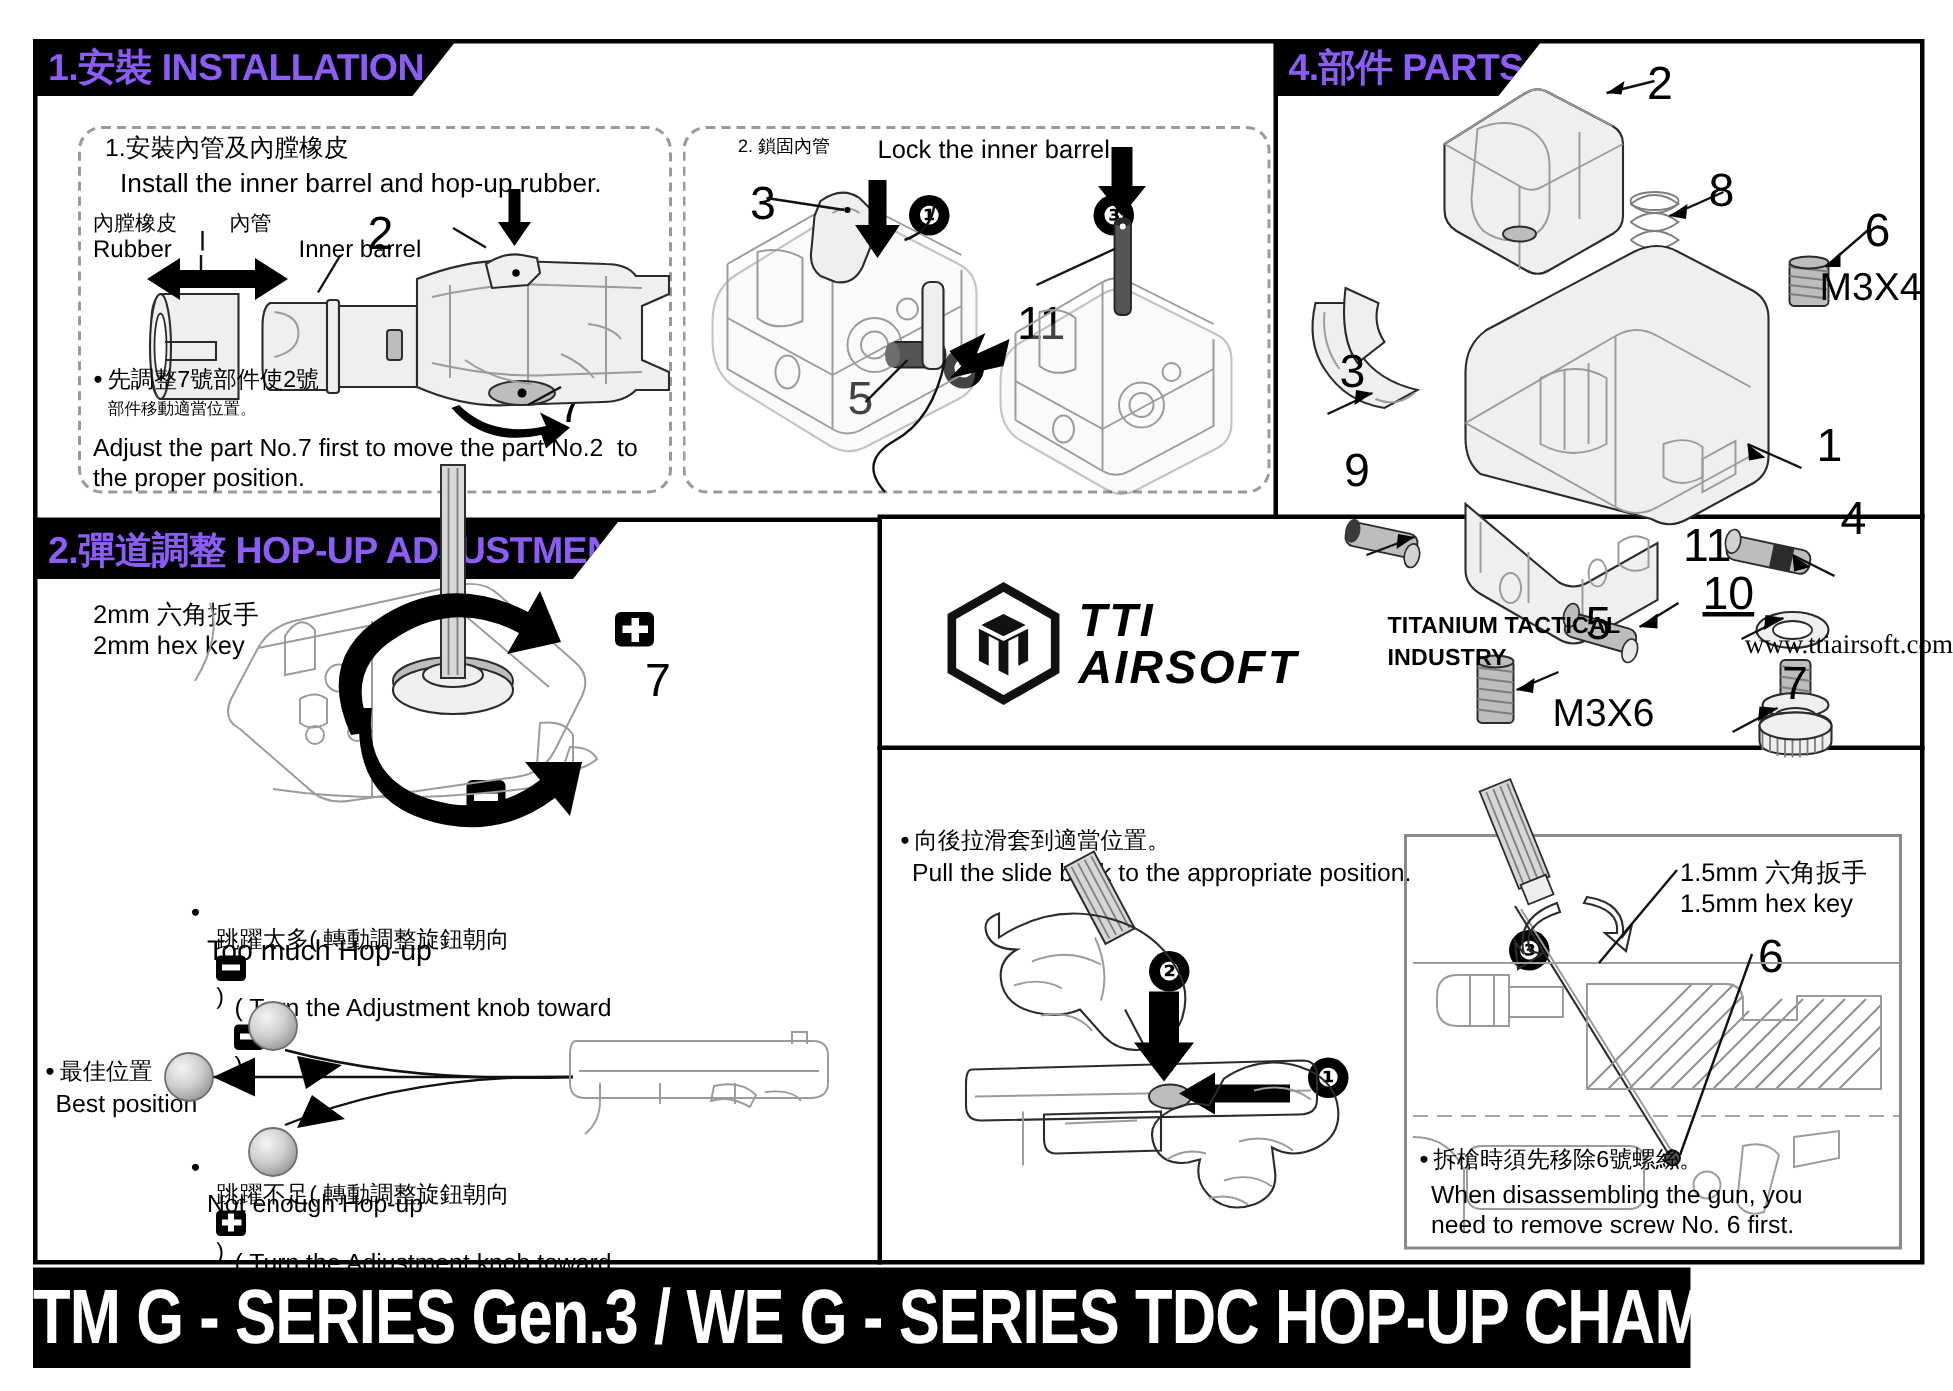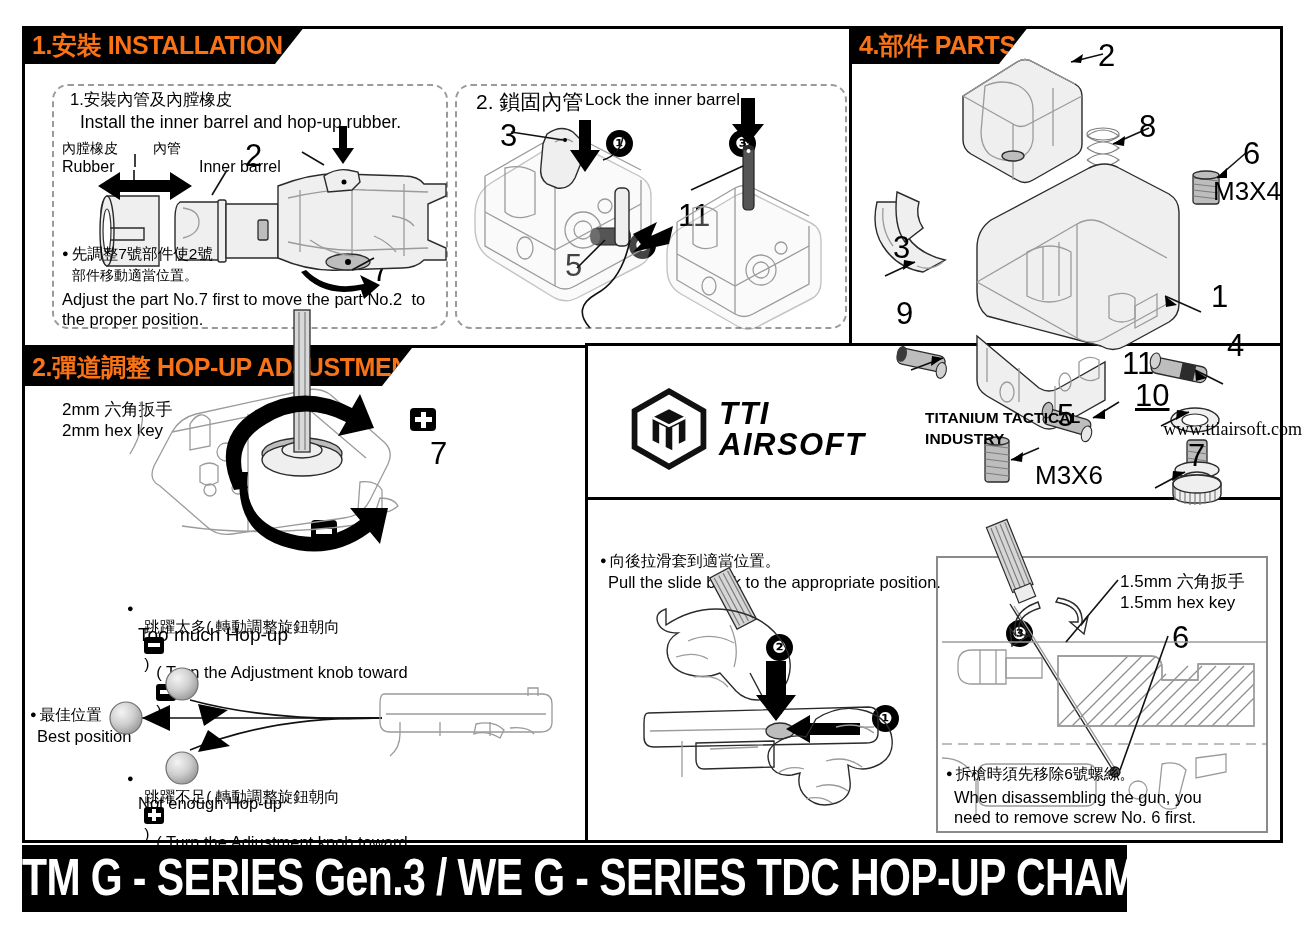--- a/index.html
+++ b/index.html
@@ -4,21 +4,21 @@
 <style>
   html,body{margin:0;padding:0;background:#ffffff;}
   body{width:1302px;height:927px;font-family:"Liberation Sans","DejaVu Sans",sans-serif;color:#000;overflow:hidden;}
 
   .sheet{position:relative;width:1302px;height:927px;}
 
   
   .frame{position:absolute;left:22px;top:26px;width:1261px;height:817px;border:3px solid #000;box-sizing:border-box;background:#fff;}
 
   
-  .banner{position:absolute;height:38px;background:#000;color:#f97316;display:flex;align-items:center;
+  .banner{position:absolute;height:38px;background:#000;color:#8b5cf6;display:flex;align-items:center;
           padding:0 34px 0 10px;box-sizing:border-box;
           clip-path:polygon(0 0, 100% 0, calc(100% - 30px) 100%, 0 100%);
           white-space:nowrap;}
   .banner .btxt{font-size:25px;font-weight:bold;letter-spacing:-.4px;line-height:1;}
   .banner .btxt.small{font-size:23px;}
 
   
   .dashbox{position:absolute;border:2px dashed #9a9a9a;border-radius:16px;box-sizing:border-box;}
   .solidbox{position:absolute;border:2px solid #8a8a8a;box-sizing:border-box;}
 
@@ -154,27 +154,27 @@
 
     <path d="M287 6 L295 6 L295 28 L302 28 L291 44 L280 28 L287 28 Z" fill="#000"></path>
 
     <path d="M254 150 q22 22 58 14 l-4 -9 20 10 -16 14 -3 -9 q-38 8 -60 -18 z" fill="#000"></path>
 
     <path class="leader" d="M300 150 L322 138"></path>
   </svg>
   </div>
 
   <div class="t cn bul" style="left:62px;top:245px;font-size:15.5px;">先調整7號部件使2號</div>
-  <div class="t cn" style="left:72px;top:267px;font-size:14px;">部件移動適當位置。</div>
+  <div class="t cn" style="left:72px;top:267px;font-size:11px;">部件移動適當位置。</div>
   <div class="t en" style="left:62px;top:290px;font-size:16.5px;">Adjust the part No.7 first to move the part No.2  to</div>
   <div class="t en" style="left:62px;top:310px;font-size:16.5px;">the proper position.</div>
 
   <div class="dashbox" style="left:455px;top:84px;width:392px;height:245px;"></div>
 
-  <div class="t cn" style="left:476px;top:90px;font-size:21px;">2. 鎖固內管</div>
+  <div class="t cn" style="left:492px;top:90px;font-size:12px;">2. 鎖固內管</div>
   <div class="t en" style="left:585px;top:90px;font-size:17px;">Lock the inner barrel.</div>
 
   <div class="num" style="left:500px;top:120px;">3</div>
   <div class="num" style="left:565px;top:250px;">5</div>
   <div class="num" style="left:678px;top:200px;">11</div>
 
   <div class="stepdot" style="left:606px;top:130px;">❶</div>
   <div class="stepdot" style="left:629px;top:232px;">❷</div>
   <div class="stepdot" style="left:729px;top:130px;">❸</div>
 

